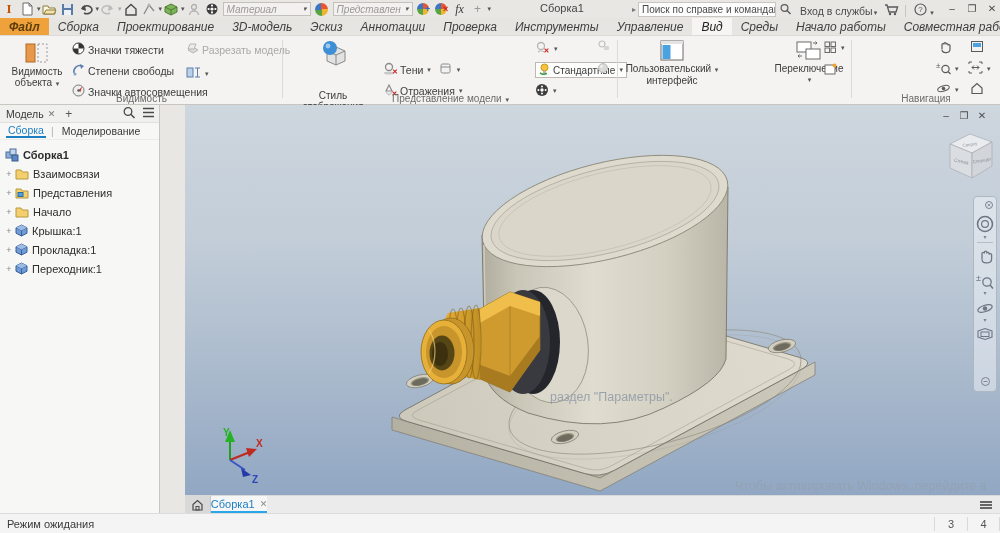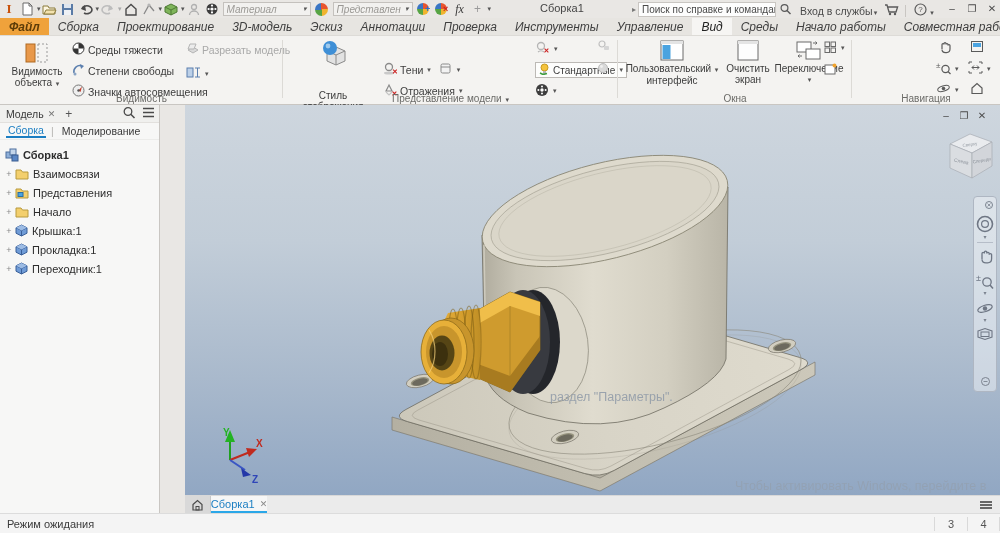--- a/index.html
+++ b/index.html
@@ -229,21 +229,21 @@
         </svg>
       <span>Видимость</span>
       <span><span>объекта</span> <span class="caret">▾</span></span>
     </div>
     <div class="srow" style="left:72px;top:6px;">
       <span class="ic"><svg width="13" height="13">
             <circle cx="6.5" cy="6.5" r="5.5" fill="#fff" stroke="#333"></circle>
             <path d="M6.5 6.5 L6.5 1 A5.5 5.5 0 0 1 12 6.5 z" fill="#333"></path>
             <path d="M6.5 6.5 L6.5 12 A5.5 5.5 0 0 1 1 6.5 z" fill="#333"></path>
           </svg></span>
-      <span>Среды тяжести</span>
+      <span>Значки тяжести</span>
     </div>
     <div class="srow" style="left:72px;top:27px;">
       <span class="ic"><svg width="13" height="13">
             <path d="M2 10 A6 6 0 0 1 10 3" fill="none" stroke="#5b7fae" stroke-width="1.5"></path>
             <path d="M8 1 L12 3 L9 6 z" fill="#5b7fae"></path>
             <circle cx="3" cy="11" r="1.5" fill="#8aa4c4"></circle>
           </svg></span>
       <span>Степени свободы</span>
     </div>
     <div class="srow" style="left:72px;top:48px;">
@@ -353,28 +353,20 @@
   <div class="rgroup" style="left:618px;width:234px;">
     <div class="bigbtn" style="left:6px;top:3px;width:96px;">
       <svg width="26" height="24">
           <rect x="2" y="2" width="22" height="19" fill="#fff" stroke="#6b6b6b"></rect>
           <rect x="2" y="2" width="22" height="3" fill="#e4e4e4"></rect>
           <rect x="3.5" y="6" width="8" height="14" fill="#4aa3e0"></rect>
         </svg>
       <span><span>Пользовательский</span> <span class="caret">▾</span></span>
       <span>интерфейс</span>
     </div>
-    <div class="bigbtn" style="left:104px;top:3px;width:52px;">
-      <svg width="24" height="24">
-          <rect x="2" y="2" width="20" height="19" fill="#fdfdfd" stroke="#6b6b6b"></rect>
-          <rect x="2" y="2" width="20" height="3" fill="#e4e4e4"></rect>
-        </svg>
-      <span>Очистить</span>
-      <span>экран</span>
-    </div>
     <div class="bigbtn" style="left:156px;top:3px;width:70px;">
       <svg width="30" height="24">
           <rect x="3" y="3" width="14" height="10" fill="#fff" stroke="#6b6b6b"></rect>
           <rect x="12" y="10" width="14" height="10" fill="#fff" stroke="#6b6b6b"></rect>
           <path d="M19 4 h4 l-1.5 -1.5 M23 4 l-1.5 1.5" stroke="#6b6b6b" fill="none"></path>
           <path d="M8 17 h-4 l1.5 -1.5 M4 17 l1.5 1.5" stroke="#6b6b6b" fill="none"></path>
         </svg>
       <span>Переключение</span>
       <span class="caret">▾</span>
     </div>
@@ -386,21 +378,20 @@
             <rect x="7" y="7" width="4.5" height="4.5" fill="none" stroke="#6b6b6b"></rect>
           </svg></span>
       <span class="caret">▾</span>
     </div>
     <div class="srow" style="left:206px;top:27px;">
       <span class="ic"><svg width="13" height="12">
             <rect x="1" y="2" width="10" height="9" fill="#fff" stroke="#6b6b6b"></rect>
             <circle cx="10.5" cy="2.5" r="2" fill="#f0a32e"></circle>
           </svg></span>
     </div>
-    <div class="rlabel">Окна</div>
     <div class="rsep" style="right:0;"></div>
   </div>
 
   <div class="rgroup" style="left:852px;width:148px;">
     <div class="srow" style="left:86px;top:4px;">
       <span class="ic"><svg width="14" height="14">
             <path d="M4 9 V4.6 a1 1 0 0 1 2 0 V3.6 a1 1 0 0 1 2 0 v1 a1 1 0 0 1 2 0 v1 a1 1 0 0 1 2 0 v3.5 q0 3.5 -3.5 3.5 h-1 q-3.5 0 -3.5 -3" fill="none" stroke="#5a5a5a" stroke-width="1.2"></path>
           </svg></span>
     </div>
     <div class="srow" style="left:118px;top:4px;">

